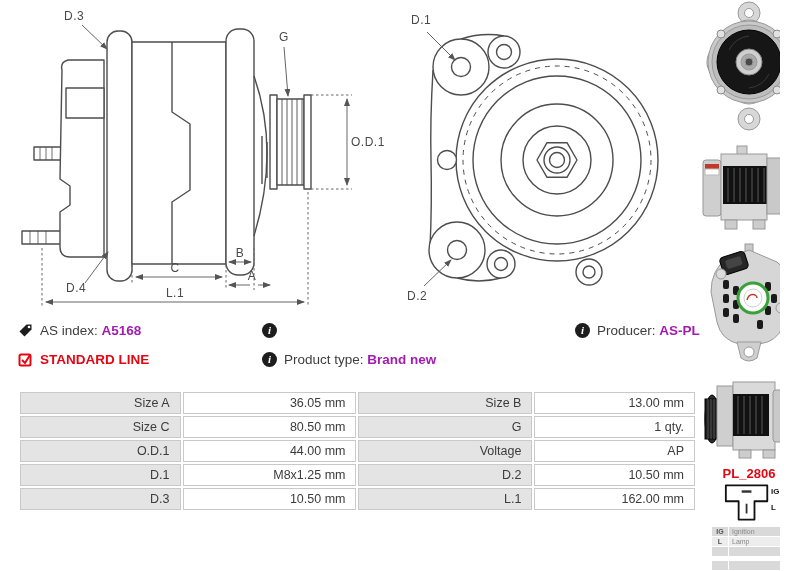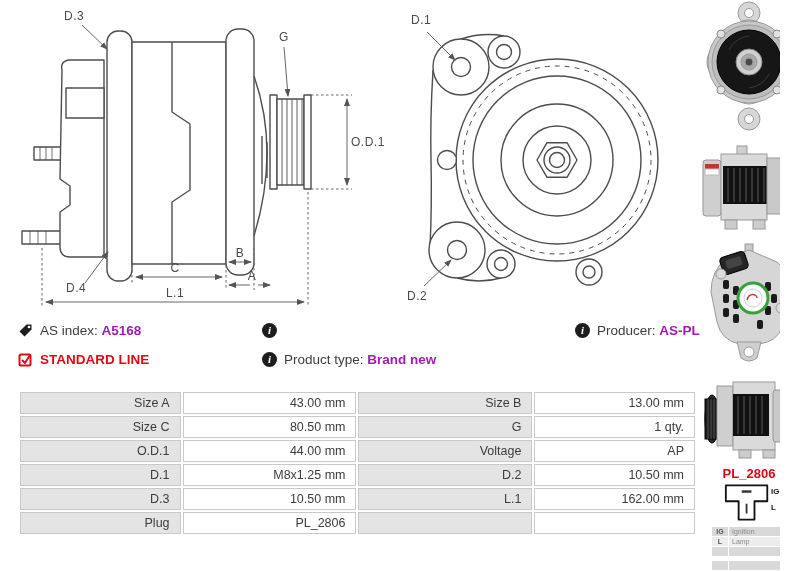--- a/index.html
+++ b/index.html
@@ -208,21 +208,21 @@
   <table class="spec">
     <colgroup>
         <col style="width:24%">
         <col style="width:26%">
         <col style="width:26%">
         <col style="width:24%">
       </colgroup>
     <tbody>
     <tr>
       <td class="lbl">Size A</td>
-      <td class="val">43.00 mm</td>
+      <td class="val">36.05 mm</td>
       <td class="lbl">Size B</td>
       <td class="val">13.00 mm</td>
     </tr>
     <tr>
       <td class="lbl">Size C</td>
       <td class="val">80.50 mm</td>
       <td class="lbl">G</td>
       <td class="val">1 qty.</td>
     </tr>
     <tr>
@@ -235,26 +235,20 @@
       <td class="lbl">D.1</td>
       <td class="val">M8x1.25 mm</td>
       <td class="lbl">D.2</td>
       <td class="val">10.50 mm</td>
     </tr>
     <tr>
       <td class="lbl">D.3</td>
       <td class="val">10.50 mm</td>
       <td class="lbl">L.1</td>
       <td class="val">162.00 mm</td>
-    </tr>
-    <tr>
-      <td class="lbl">Plug</td>
-      <td class="val">PL_2806</td>
-      <td class="lbl"></td>
-      <td class="val"></td>
     </tr>
   </tbody>
     </table>
 
   <div class="right-col">
 
     <svg class="photo" width="100" height="132" viewBox="0 0 100 132">
       <g stroke="#9a9a9a" stroke-width="1">
         <circle cx="50" cy="13" r="11" fill="#d7d7d7"></circle>
           <circle cx="50" cy="13" r="4.5" fill="#fff"></circle>

